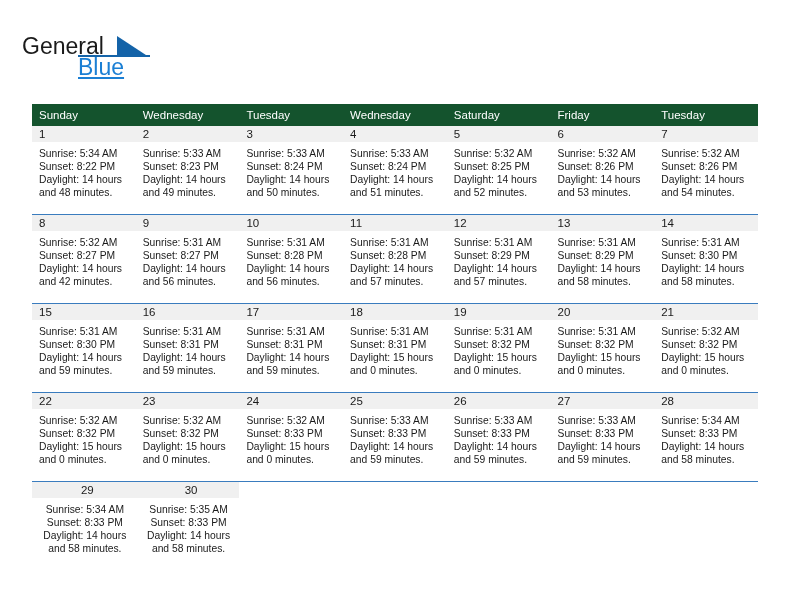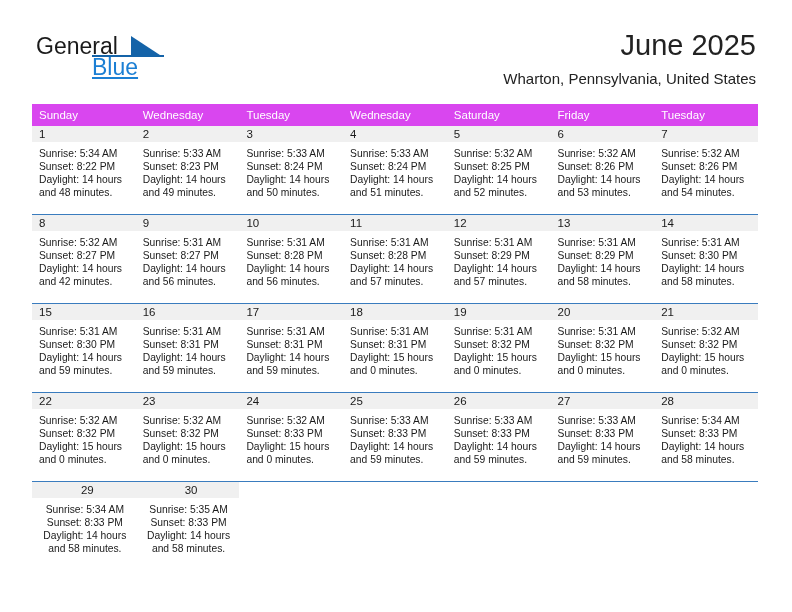--- a/index.html
+++ b/index.html
@@ -24,21 +24,21 @@
   
   .header {
     position: absolute;
     left: 0;
     top: 0;
     width: 792px;
     height: 100px;
   }
   .brand {
     position: absolute;
-    left: 36px;
+    left: 22px;
     top: 33px;
     width: 200px;
     height: 56px;
   }
   .brand-general {
     position: absolute;
     left: 0;
     top: 0;
     font-size: 23px;
     letter-spacing: 0px;
@@ -102,21 +102,21 @@
     width: 726px;
   }
   table.cal {
     border-collapse: collapse;
     table-layout: fixed;
     width: 726px;
   }
   table.cal col { width: 103.71px; }
 
   thead th {
-    background: #d946ef;
+    background: #14532d;
     color: #ffffff;
     font-size: 11.5px;
     font-weight: normal;
     text-align: left;
     padding: 5px 0 5px 7px;
     height: 11px;
     font-family: "Liberation Sans", sans-serif;
   }
 
   tbody tr.week-row > td {
@@ -164,24 +164,20 @@
 
   <div class="header">
 
     <div class="brand">
       <span class="brand-general">General</span>
       <span class="brand-triangle"></span>
       <span class="brand-underline"></span>
       <span class="brand-blue">Blue</span>
     </div>
 
-    <div class="title-block">
-      <div class="month-title">June 2025</div>
-      <div class="location">Wharton, Pennsylvania, United States</div>
-    </div>
 
   </div>
 
   <div class="calendar">
     <table class="cal">
       <colgroup>
         <col>
           <col>
           <col>
           <col>

